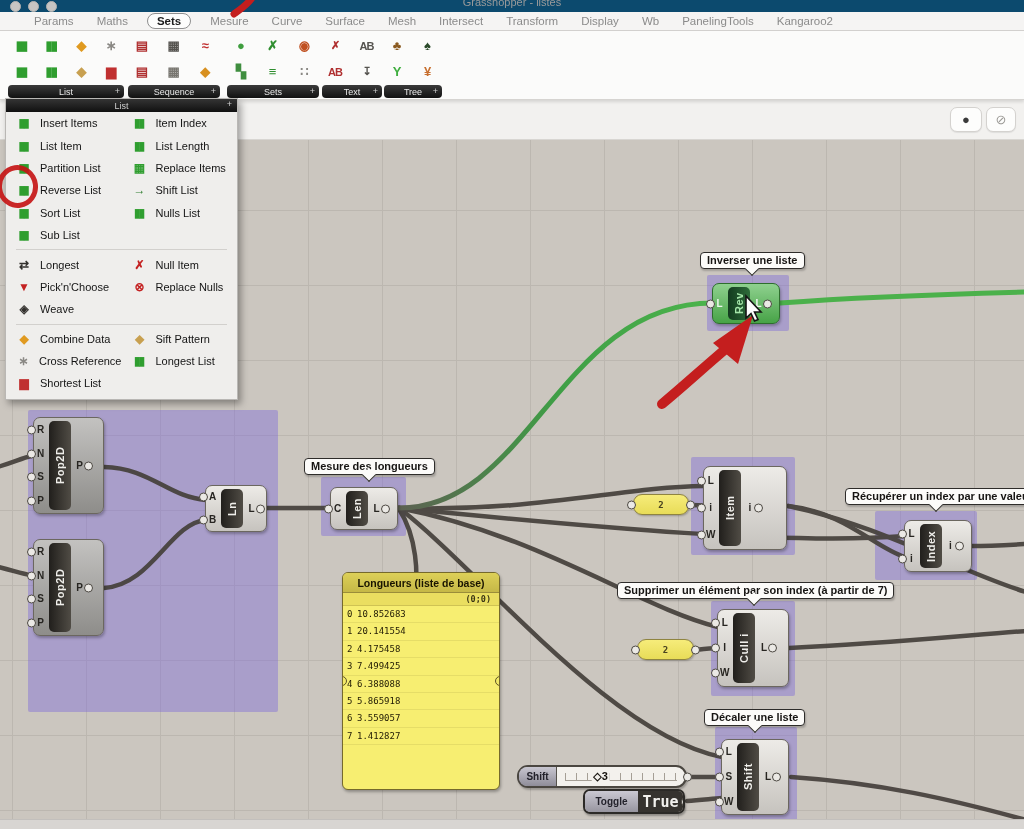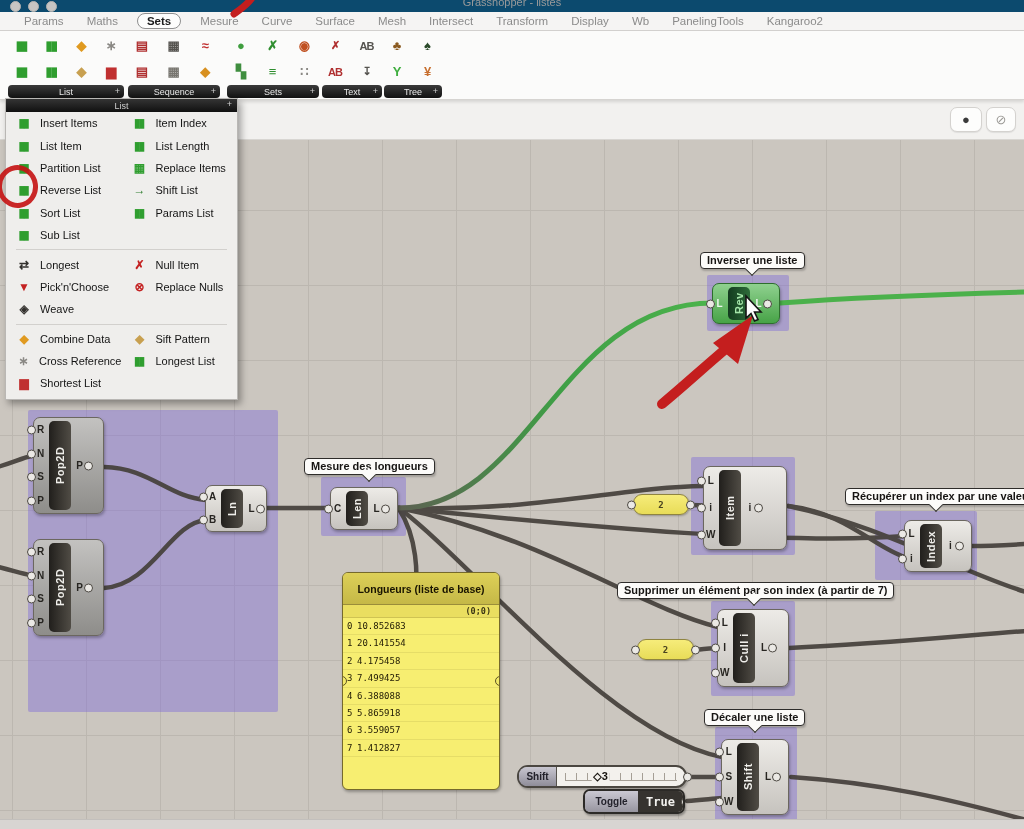--- a/index.html
+++ b/index.html
@@ -10,21 +10,21 @@
   
   .titlebar { position:absolute; left:0; top:0; width:1024px; height:12px;
               background:#0c4a6e; overflow:hidden; z-index:12; }
   .wtitle   { position:absolute; left:0; right:0; top:-4px; text-align:center;
               font-size:11px; color:#9a9a9a; }
   .tl { position:absolute; top:1px; width:11px; height:11px; border-radius:50%;
         background:#c7c5c3; border:1px solid #b3b1af; }
 
   .menubar { position:absolute; left:0; top:12px; width:1024px; height:19px;
              background:#f5f4f3; border-bottom:1px solid #d2d0ce; z-index:12;
-             display:flex; align-items:center; gap:15px; padding-left:20px;text-align:right; }
+             display:flex; align-items:center; gap:15px; padding-left:30px;text-align:right; }
   .mitem { font-size:11.5px; color:#8b8b8b; white-space:nowrap; padding:1px 4px; }
   .mitem.active { color:#1c1c1c; background:#fdfdfc; border:1px solid #8f8f8f;
                   border-radius:8px; padding:1px 9px; font-weight:bold; }
 
   
   .toolbar { position:absolute; left:0; top:31px; width:1024px; height:69px;
              background:#fbfbfa; border-bottom:1px solid #d6d4d1;
              box-shadow:0 2px 3px rgba(0,0,0,0.12); z-index:11; }
   .tgroup { position:absolute; top:2px; }
   .ticons { display:grid; gap:1px 3px; }
@@ -105,21 +105,21 @@
          border-right:1.5px solid #2e2c2a; border-bottom:1.5px solid #2e2c2a; }
 
   
   .panel { position:absolute; left:342px; top:472px; width:158px; height:218px; z-index:3;
            background:#f7ee71; border:1.5px solid #75692c; border-radius:6px;
            box-shadow:1px 2px 3px rgba(0,0,0,0.3); overflow:hidden; }
   .panel::before { content:""; position:absolute; left:-6px; top:50%; transform:translateY(-50%);
            width:8px; height:8px; border-radius:50%; background:#f2e968; border:1.5px solid #5c5226; }
   .panel::after  { content:""; position:absolute; right:-6px; top:50%; transform:translateY(-50%);
            width:8px; height:8px; border-radius:50%; background:#f2e968; border:1.5px solid #5c5226; }
-  .phead { height:32px; background:linear-gradient(180deg,#ddd058,#c5b847);
+  .phead { height:20px; background:linear-gradient(180deg,#ddd058,#c5b847);
            font-size:10.5px; font-weight:bold; color:#191400; display:flex;
            align-items:center; justify-content:center; border-bottom:1px solid #9a8d3a; }
   .ppath { height:13px; background:#eade60; font-family:"DejaVu Sans Mono",monospace;
            font-size:8.5px; font-weight:bold; color:#3a3414; text-align:right;
            padding-right:8px; line-height:13px; border-bottom:1px solid #cfc353;padding-left:28px; }
   .prow { height:17.4px; line-height:17.4px; font-family:"DejaVu Sans Mono",monospace;
           font-size:9px; color:#201a04; padding-left:4px; display:flex;
           border-bottom:1px solid rgba(110,100,30,0.12); }
   .prow .pi { width:10px; }
 
@@ -152,21 +152,21 @@
 
   .toggle { position:absolute; left:583px; top:689px; width:102px; height:25px; z-index:3;
             border:2px solid #2c2a27; border-radius:7px; display:flex; overflow:hidden;
             box-shadow:1px 2px 2px rgba(0,0,0,0.3); }
   .toggle::after { content:""; position:absolute; right:-7px; top:50%; transform:translateY(-50%);
             width:7px; height:7px; border-radius:50%; background:#ebe9e5; border:1.5px solid #4c4842;}
   .tgl-l { width:54%; background:linear-gradient(180deg,#cac8d2,#97959f);
            font-size:10px; font-weight:bold; color:#23222b; display:flex;
            align-items:center; justify-content:center; }
   .tgl-r { width:46%; background:#36332f; color:#f2f1ee;
-           font-family:"DejaVu Sans Mono",monospace; font-size:12px; font-weight:bold;
+           font-family:"DejaVu Sans Mono",monospace; font-size:15px; font-weight:bold;
            display:flex; align-items:center; justify-content:center; }
 
   .ring { position:absolute; left:-3px; top:165px; width:41px; height:43px; z-index:31;
           border:5px solid rgba(198,22,22,0.92); border-radius:50%;
           transform:rotate(-8deg); }
 </style>
 </head>
 <body>
 
 <div id="stage">
@@ -594,21 +594,21 @@
           </div>
         </div>
 
         <div class="drow">
           <div class="dcell">
             <span class="dicon" style="color: rgb(47, 158, 47);">▮▮</span>
             <span class="dlabel">Sort List</span>
           </div>
           <div class="dcell">
             <span class="dicon" style="color: rgb(47, 158, 47);">▮▮</span>
-            <span class="dlabel">Params List</span>
+            <span class="dlabel">Nulls List</span>
           </div>
         </div>
 
         <div class="drow">
           <div class="dcell">
             <span class="dicon" style="color: rgb(47, 158, 47);">▮▮</span>
             <span class="dlabel">Sub List</span>
           </div>
           <div class="dcell" style="visibility: hidden;">
             <span class="dicon"></span>

